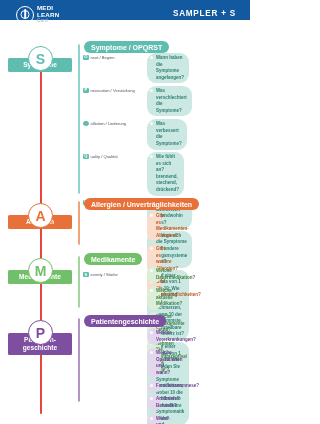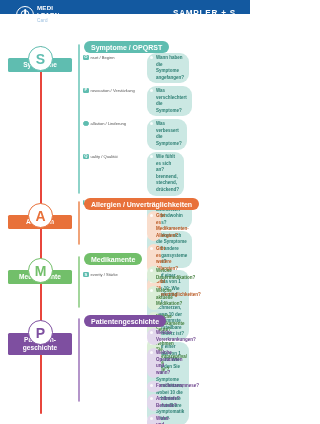--- a/index.html
+++ b/index.html
@@ -4,21 +4,21 @@
 <style>
   html,body{margin:0;padding:0;}
   body{
     width:250px;height:424px;background:#ffffff;
     font-family:"Liberation Sans", sans-serif;
     overflow:hidden;position:relative;
   }
 
   
   .header{
-    position:absolute;left:0;top:0;width:250px;height:14px;
+    position:absolute;left:0;top:0;width:250px;height:20px;
     background:#1359a0;
   }
   .header-inner{
     position:relative;width:100%;height:100%;
   }
   .logo-wrap{
     position:absolute;left:16px;top:5px;display:flex;align-items:center;gap:3px;
   }
   .logo-mark{
     width:16px;height:16px;border-radius:50%;

